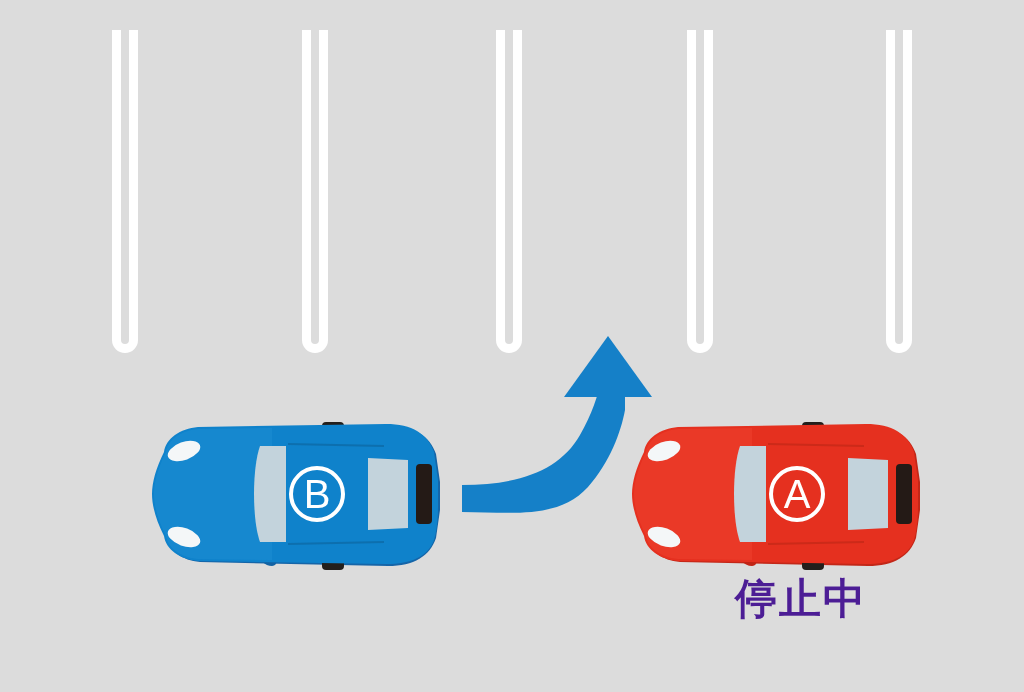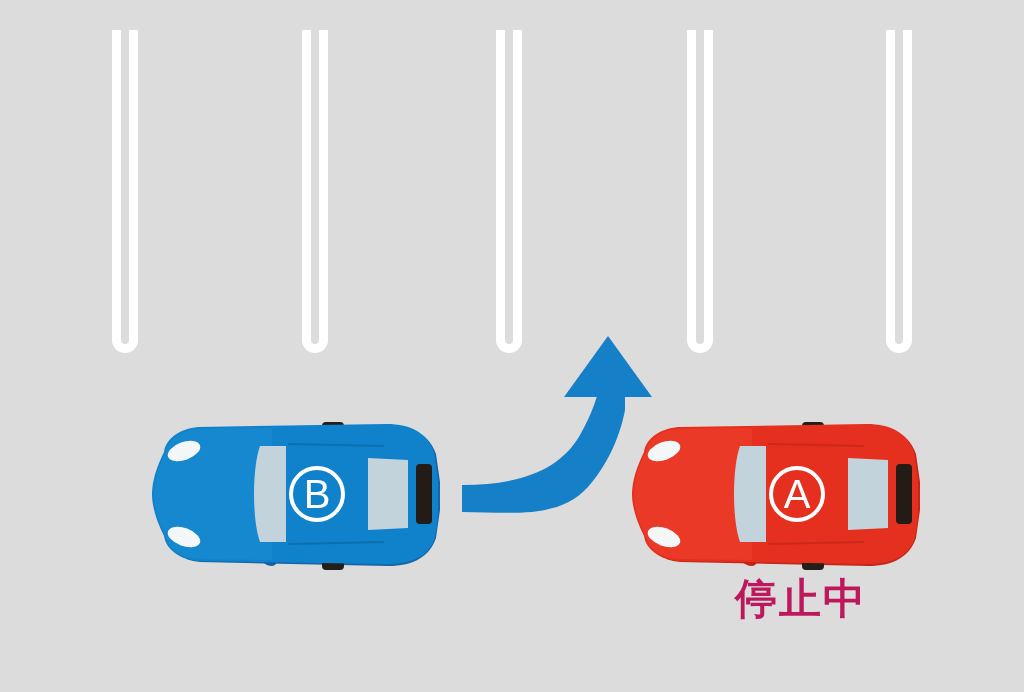--- a/index.html
+++ b/index.html
@@ -24,21 +24,21 @@
     width: 1024px;
     height: 692px;
     display: block;
   }
   .jp-label {
     position: absolute;
     font-family: "DejaVu Sans", "Liberation Sans", sans-serif;
     font-weight: bold;
     font-size: 42px;
     letter-spacing: 2px;
-    color: #be185d;
+    color: #4c1d95;
     white-space: nowrap;
     line-height: 1;
   }
 </style>
 </head>
 <body>
 
 <div id="scene">
 
   <svg class="layer" viewBox="0 0 1024 692" xmlns="http://www.w3.org/2000/svg">

